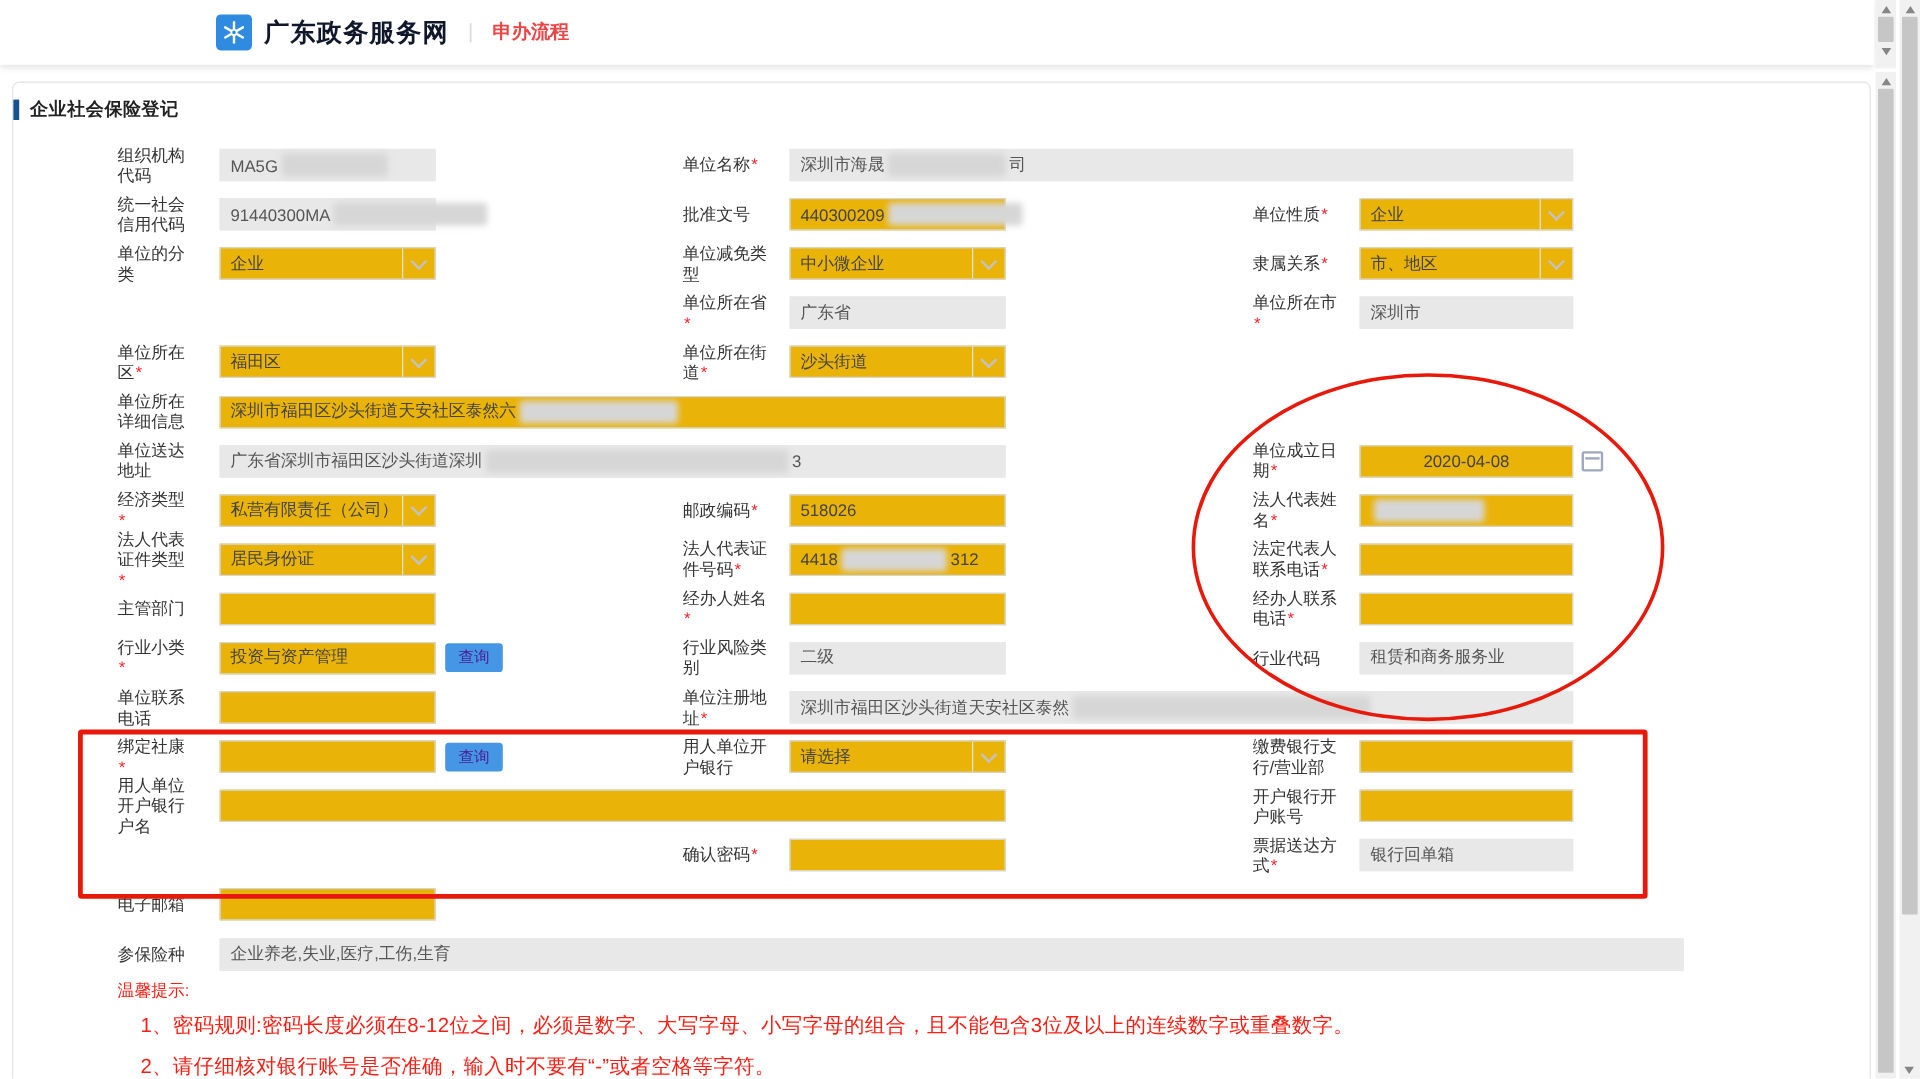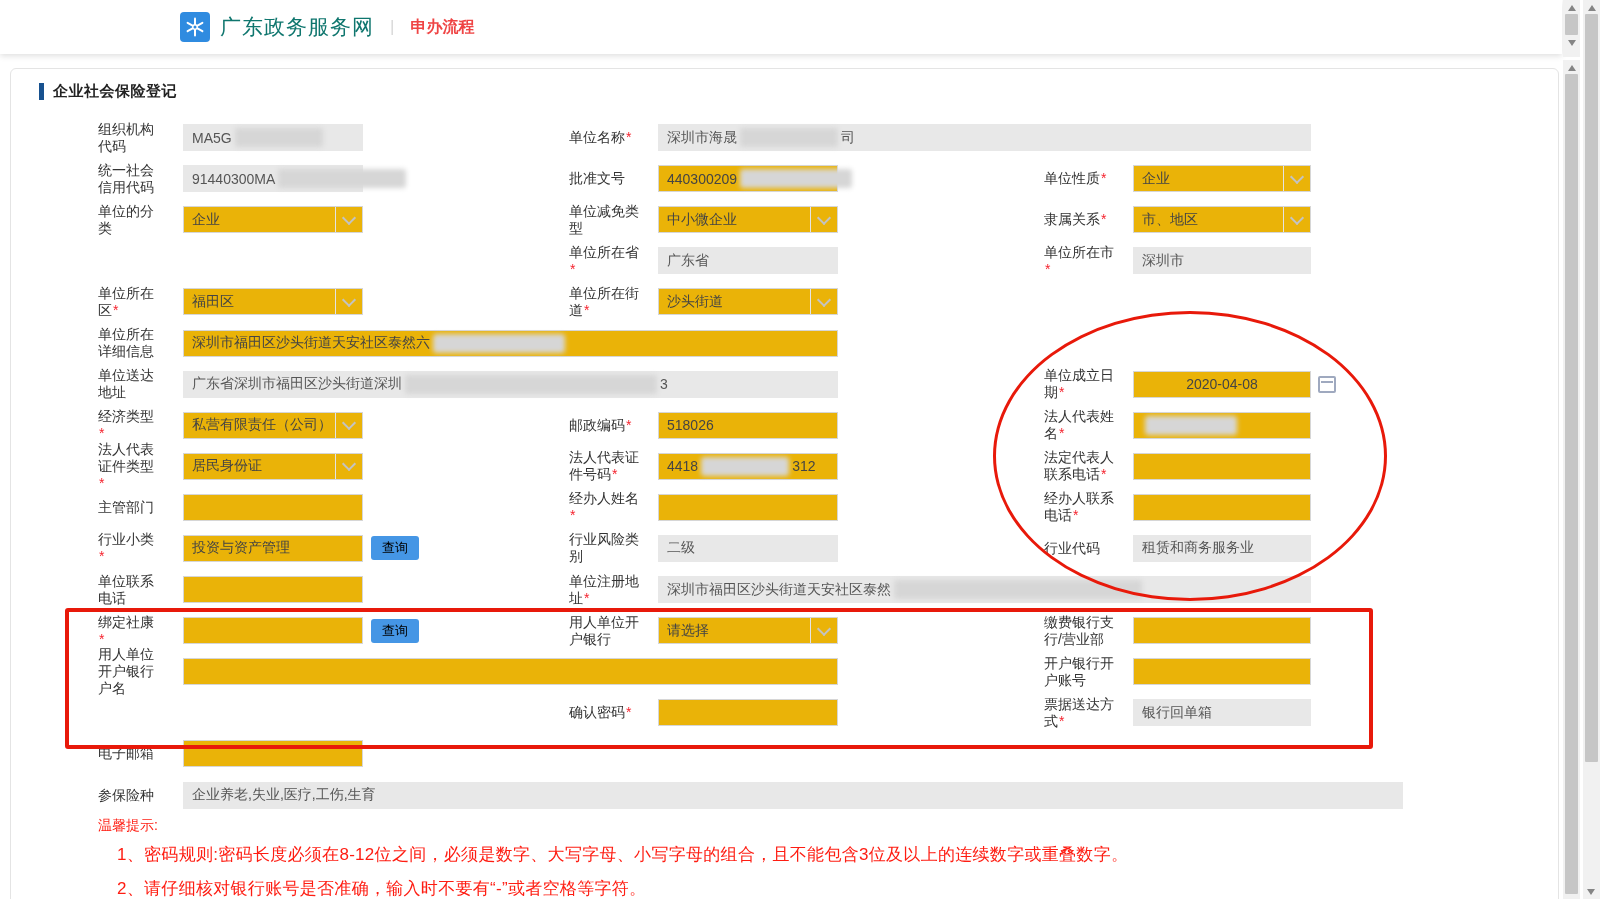--- a/index.html
+++ b/index.html
@@ -5,27 +5,27 @@
   html,body{margin:0;padding:0}
   body{
     width:1600px;height:899px;overflow:hidden;position:relative;
     background:#fff;font-family:"Liberation Sans","DejaVu Sans",sans-serif;color:#333;
   }
   
   .header{position:absolute;left:0;top:0;width:1562px;height:54px;background:#fff;
     box-shadow:0 2px 6px rgba(0,0,0,.13);display:flex;align-items:center;z-index:3}
   .logo{width:30px;height:30px;background:#2f8be0;border-radius:4px;margin-left:180px;
     display:flex;align-items:center;justify-content:center;flex:none}
-  .brand{font-size:21px;font-weight:normal;color:#0f766e;margin-left:10px;letter-spacing:1px;white-space:nowrap}
+  .brand{font-size:21px;font-weight:bold;color:#0f172a;margin-left:10px;letter-spacing:1px;white-space:nowrap}
   .nav-divider{color:#d8d8d8;margin:0 16px;font-size:17px;font-weight:normal}
   .nav-item{font-size:16px;font-weight:bold;color:#ef4444;cursor:pointer;white-space:nowrap}
   
   .panel{position:absolute;left:10px;top:68px;width:1547px;height:845px;background:#fff;
     border:1px solid #e4e4e4;border-radius:6px;overflow:hidden;z-index:1}
-  .panel-title{position:absolute;left:28px;top:13px;display:flex;align-items:center}
+  .panel-title{position:absolute;left:0;top:13px;display:flex;align-items:center}
   .title-bar{width:5px;height:17px;background:#17518f;margin-right:9px}
   .title-text{font-size:15px;font-weight:bold;color:#222;letter-spacing:.5px}
   
   .form{position:absolute;left:0;top:48px;width:100%}
   .frow{position:relative;height:41.1px}
   .cell{position:absolute;top:0;height:100%;display:flex;align-items:center}
   .c1{left:87px}.c2{left:558px}.c3{left:1033px}
   .flabel{flex:none;font-size:14px;line-height:17px;color:#333}
   .c1 .flabel{width:85px;padding-right:24px;box-sizing:border-box}
   .c2 .flabel,.c3 .flabel{width:89px;padding-right:16px;box-sizing:border-box}
@@ -40,21 +40,21 @@
   .ctl.text,.ctl.date,.ctl.select{background:#eab308;border:1px solid #d6d6d6;padding:0 8px}
   .ctl.readonly{background:#e8e8e8;border:1px solid #e8e8e8;padding:0 8px;color:#555}
   .ctl.select{padding-right:30px}
   .ctl.date{justify-content:center}
   .chev{position:absolute;right:0;top:0;bottom:0;width:26px;border-left:1px solid #e4e4e4;
     display:flex;align-items:center;justify-content:center}
   .chev i{width:8px;height:8px;border-right:2px solid #c3c3c3;border-bottom:2px solid #c3c3c3;
     transform:rotate(45deg);margin-top:-4px;display:block}
   .redact{display:inline-block;height:19px;background:#d6d6d6;border-radius:3px;
     filter:blur(2.5px);margin:0 3px;flex:none;align-self:center}
-  .qbtn{margin-left:8px;height:24px;padding:0 11px;background:#4596e5;color:#000000;border:none;
+  .qbtn{margin-left:8px;height:24px;padding:0 11px;background:#4596e5;color:#4c1d95;border:none;
     border-radius:3px;font-size:13px;cursor:pointer;flex:none;font-family:inherit}
   .cal{flex:none;width:14px;height:13px;border:2px solid #9fa9bf;border-radius:2px;
     position:relative;margin-left:7px;cursor:pointer;background:#fff}
   .cal:before{content:"";position:absolute;left:1px;right:1px;top:3px;height:2px;background:#9fa9bf}
   
   .tips{position:absolute;left:87px;top:748px;color:#fe1d12;z-index:1;width:1420px}
   .tips-title{font-size:14px;margin-bottom:8px}
   .tip-item{font-size:17px;margin-left:19px;margin-bottom:11px;letter-spacing:.3px}
   
   .ann{position:absolute;pointer-events:none;z-index:8}

